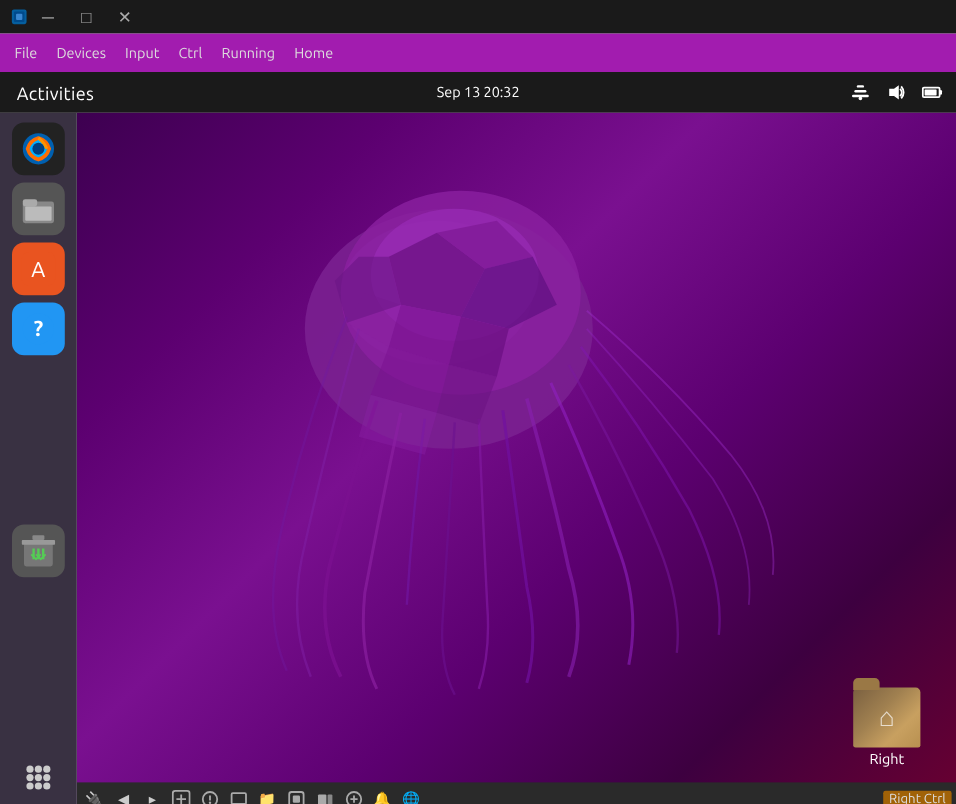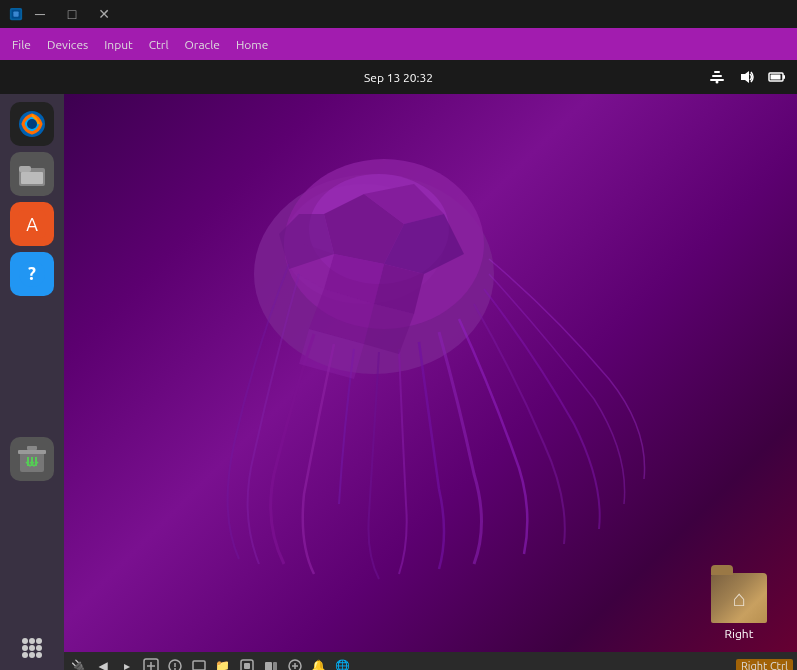--- a/index.html
+++ b/index.html
@@ -206,25 +206,26 @@
     <button class="win-btn">□</button>
     <button class="win-btn">✕</button>
   </div>
 </div>
 
 <div id="menubar">
   <span class="menu-item">File</span>
   <span class="menu-item">Devices</span>
   <span class="menu-item">Input</span>
   <span class="menu-item">Ctrl</span>
-  <span class="menu-item">Oracle</span>
+  <span class="menu-item">Running</span>
   <span class="menu-item">Home</span>
 </div>
 
 <div id="vm-topbar">
+  <span class="activities">Activities</span>
   <span class="datetime">Sep 13  20:32</span>
   <div class="systray">
 
     <span class="systray-icon">
       <svg width="18" height="16" viewBox="0 0 18 16" fill="white">
         <rect x="2" y="10" width="14" height="2" rx="1"></rect>
         <rect x="4" y="6" width="10" height="2" rx="1"></rect>
         <rect x="6" y="2" width="6" height="2" rx="1"></rect>
         <circle cx="9" cy="13" r="1.5"></circle>
       </svg>

